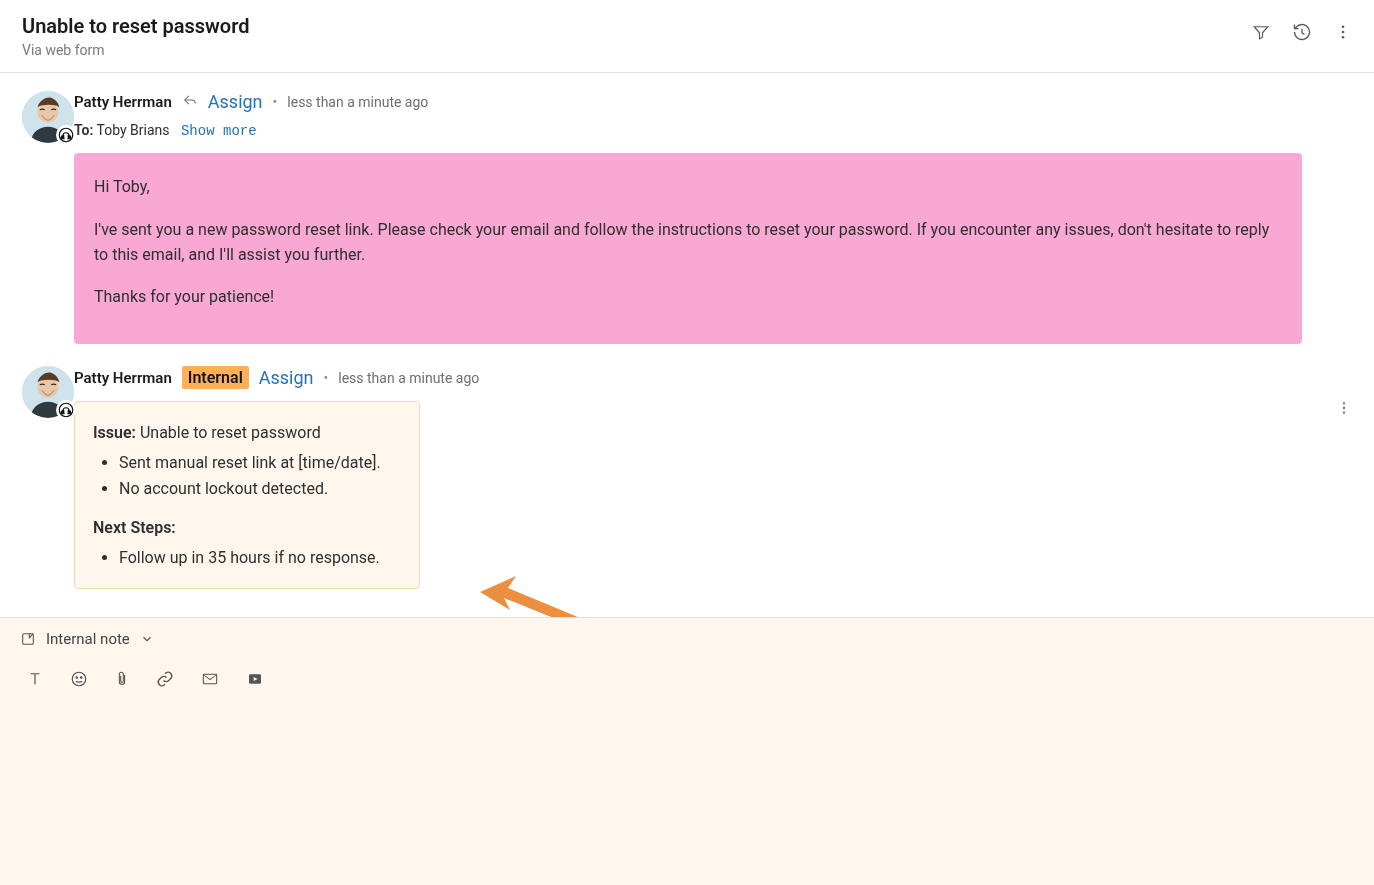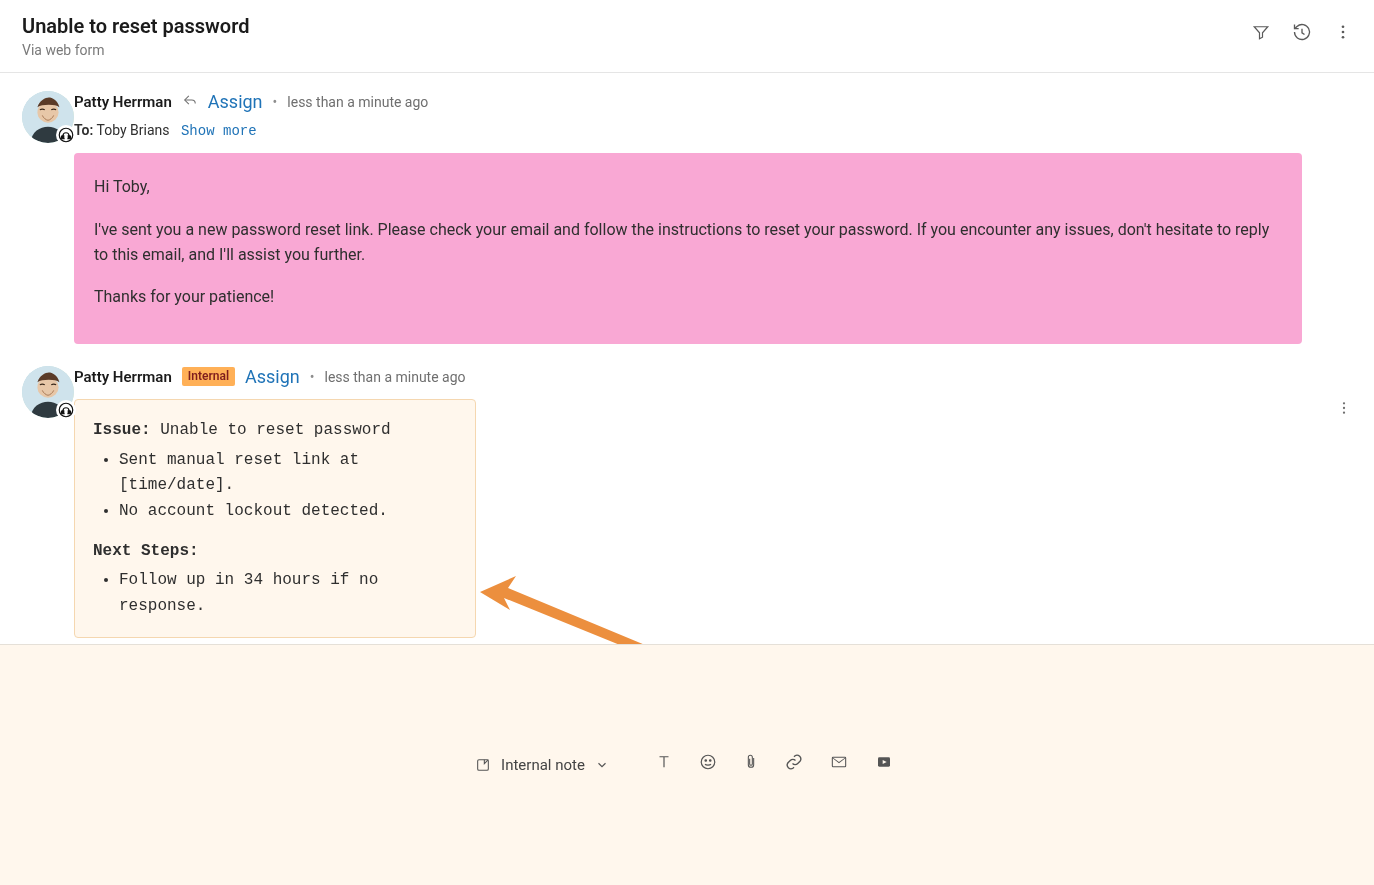--- a/index.html
+++ b/index.html
@@ -96,63 +96,62 @@
     font-size:16px;
     line-height:1.55;
     color:#2f2f2f;
     max-width:1228px;
   }
   .reply-bubble p { margin-bottom:18px; }
   .reply-bubble p:last-child { margin-bottom:12px; }
 
   .internal-badge {
     background:#ffb057;
-    color:#7f1d1d;
-    font-size:12px;
+    color:#0f172a;
+    font-size:16px;
     font-weight:600;
     padding:2px 6px;
     border-radius:2px;
     line-height:1.2;
   }
 
   .note-bubble {
     margin-top:12px;
     background:#fff7ed;
     border:1px solid #f5d7b0;
     border-radius:4px;
     padding:18px 18px 18px 18px;
     font-size:16px;
     line-height:1.6;
     color:#2f2f2f;
-    width:402px;
-    font-family:Liberation Mono, monospace;
+    width:346px;
   }
   .note-bubble .issue-label { font-weight:600; }
   .note-bubble p { margin:0; }
   .note-bubble .section-label { font-weight:600; margin-top:14px; }
   .note-bubble ul { margin:4px 0 0 26px; padding:0; }
   .note-bubble li { margin:0; }
 
   .msg-overflow {
     position:absolute;
     right:22px;
     top:42px;
     color:#6f6f6f;
     cursor:pointer;
   }
 
   .composer {
     position:absolute;
     left:0; right:0; bottom:0;
-    height:241px;
+    height:268px;
     background:#fff7ed;
     border-top:1px solid #e5e0d8;
     display:flex;
-    flex-direction:row;
-    justify-content:center;
+    flex-direction:column;
+    justify-content:flex-start;
   }
   .composer-head {
     display:flex;
     align-items:center;
     gap:10px;
     padding:12px 20px;
     color:#555;
   }
   .composer-head svg { display:block; }
   .composer-label { font-size:15px; color:#444; }
@@ -299,21 +298,21 @@
         <p>
           <span class="issue-label">Issue:</span>
           <span>Unable to reset password</span>
         </p>
         <ul>
           <li>Sent manual reset link at [time/date].</li>
           <li>No account lockout detected.</li>
         </ul>
         <p class="section-label">Next Steps:</p>
         <ul>
-          <li>Follow up in 34 hours if no response.</li>
+          <li>Follow up in 35 hours if no response.</li>
         </ul>
       </div>
     </div>
     <span class="msg-overflow icon-btn">
       <svg width="16" height="16" viewBox="0 0 24 24" fill="#6f6f6f">
           <circle cx="12" cy="5" r="1.7"></circle>
           <circle cx="12" cy="12" r="1.7"></circle>
           <circle cx="12" cy="19" r="1.7"></circle>
         </svg>
     </span>

